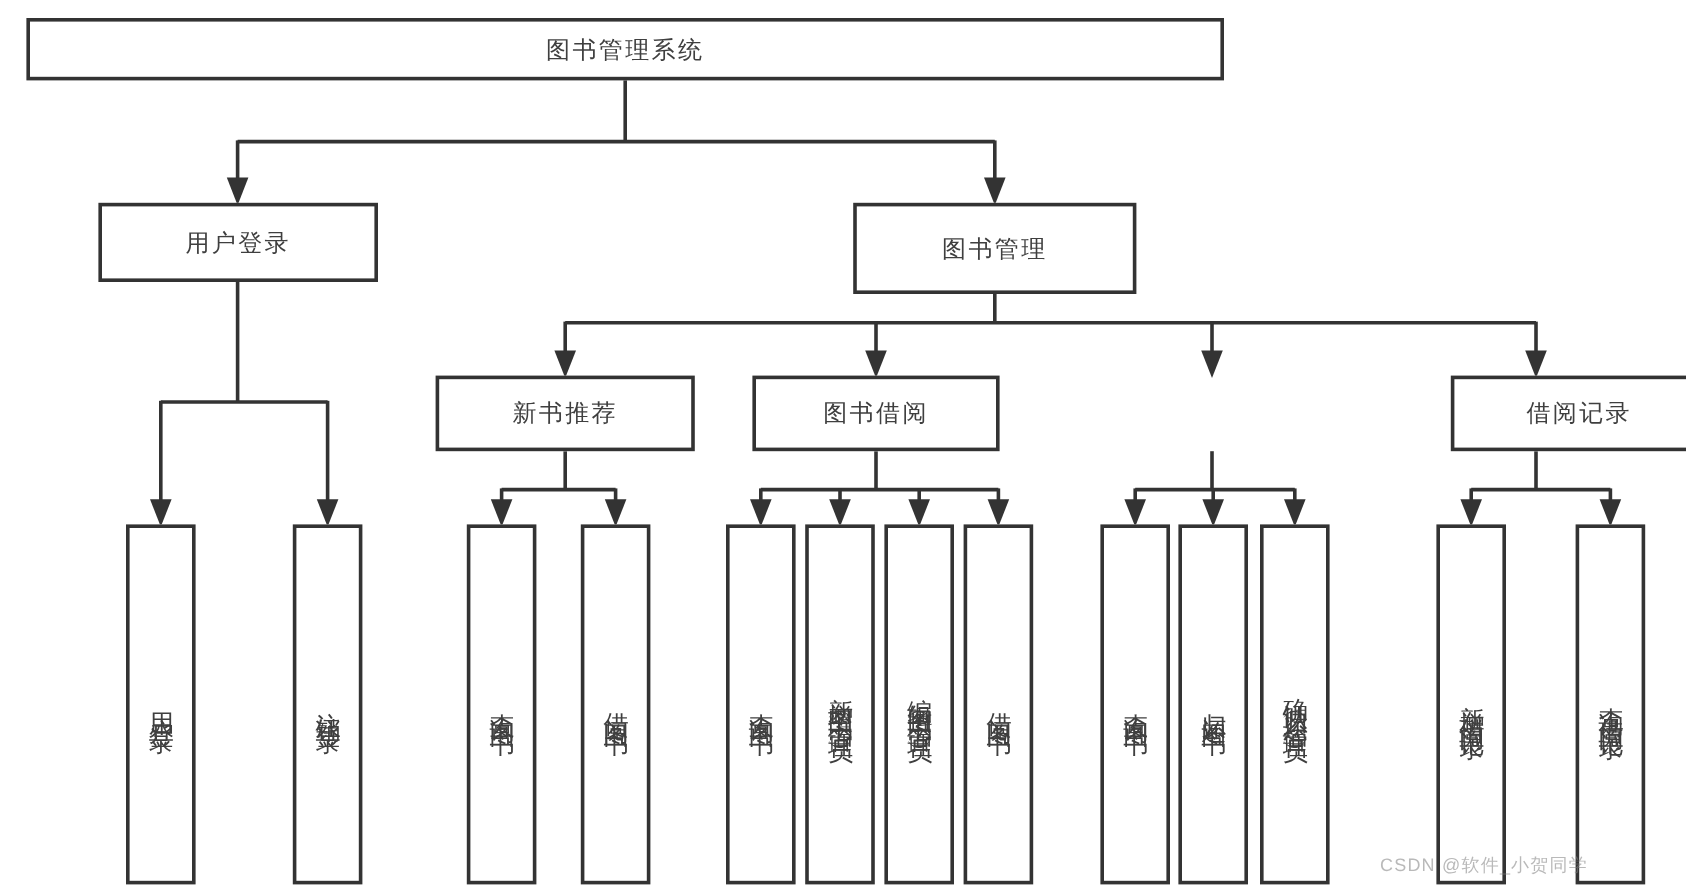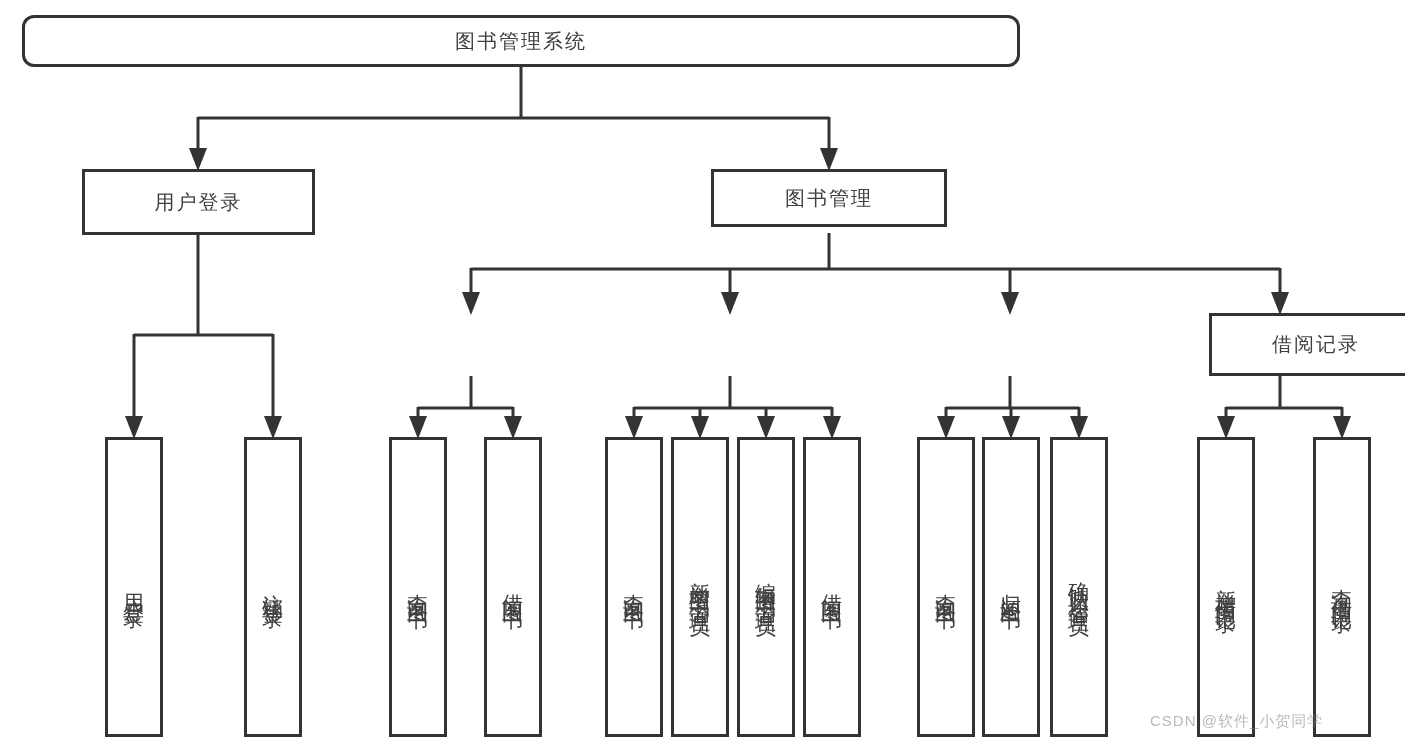--- a/index.html
+++ b/index.html
@@ -116,31 +116,37 @@
 
       <polygon points="937,416 955,416 946,439"></polygon>
       <polygon points="1002,416 1020,416 1011,439"></polygon>
       <polygon points="1070,416 1088,416 1079,439"></polygon>
 
       <polygon points="1217,416 1235,416 1226,439"></polygon>
       <polygon points="1333,416 1351,416 1342,439"></polygon>
     </g>
   </svg>
 
-  <div class="node hnode" style="left:22px;top:15px;width:998px;height:52px;border-radius:12px;">
+  <div class="node hnode" style="left:22px;top:15px;width:998px;height:52px;">
     <span>图书管理系统</span>
   </div>
 
   <div class="node hnode" style="left:82px;top:169px;width:233px;height:66px;">
     <span>用户登录</span>
   </div>
-  <div class="node hnode" style="left:711px;top:169px;width:236px;height:58px;">
+  <div class="node hnode" style="left:711px;top:169px;width:236px;height:76px;">
     <span>图书管理</span>
   </div>
 
+  <div class="node hnode" style="left:363px;top:313px;width:216px;height:63px;">
+    <span>新书推荐</span>
+  </div>
+  <div class="node hnode" style="left:627px;top:313px;width:206px;height:63px;">
+    <span>图书借阅</span>
+  </div>
   <div class="node hnode" style="left:1173px;top:313px;width:214px;height:63px;margin-left:36px;">
     <span>借阅记录</span>
   </div>
 
   <div class="node vnode" style="left:105px;top:437px;width:58px;height:300px;">
     <span>用户登录</span>
   </div>
   <div class="node vnode" style="left:244px;top:437px;width:58px;height:300px;">
     <span>注销登录</span>
   </div>

